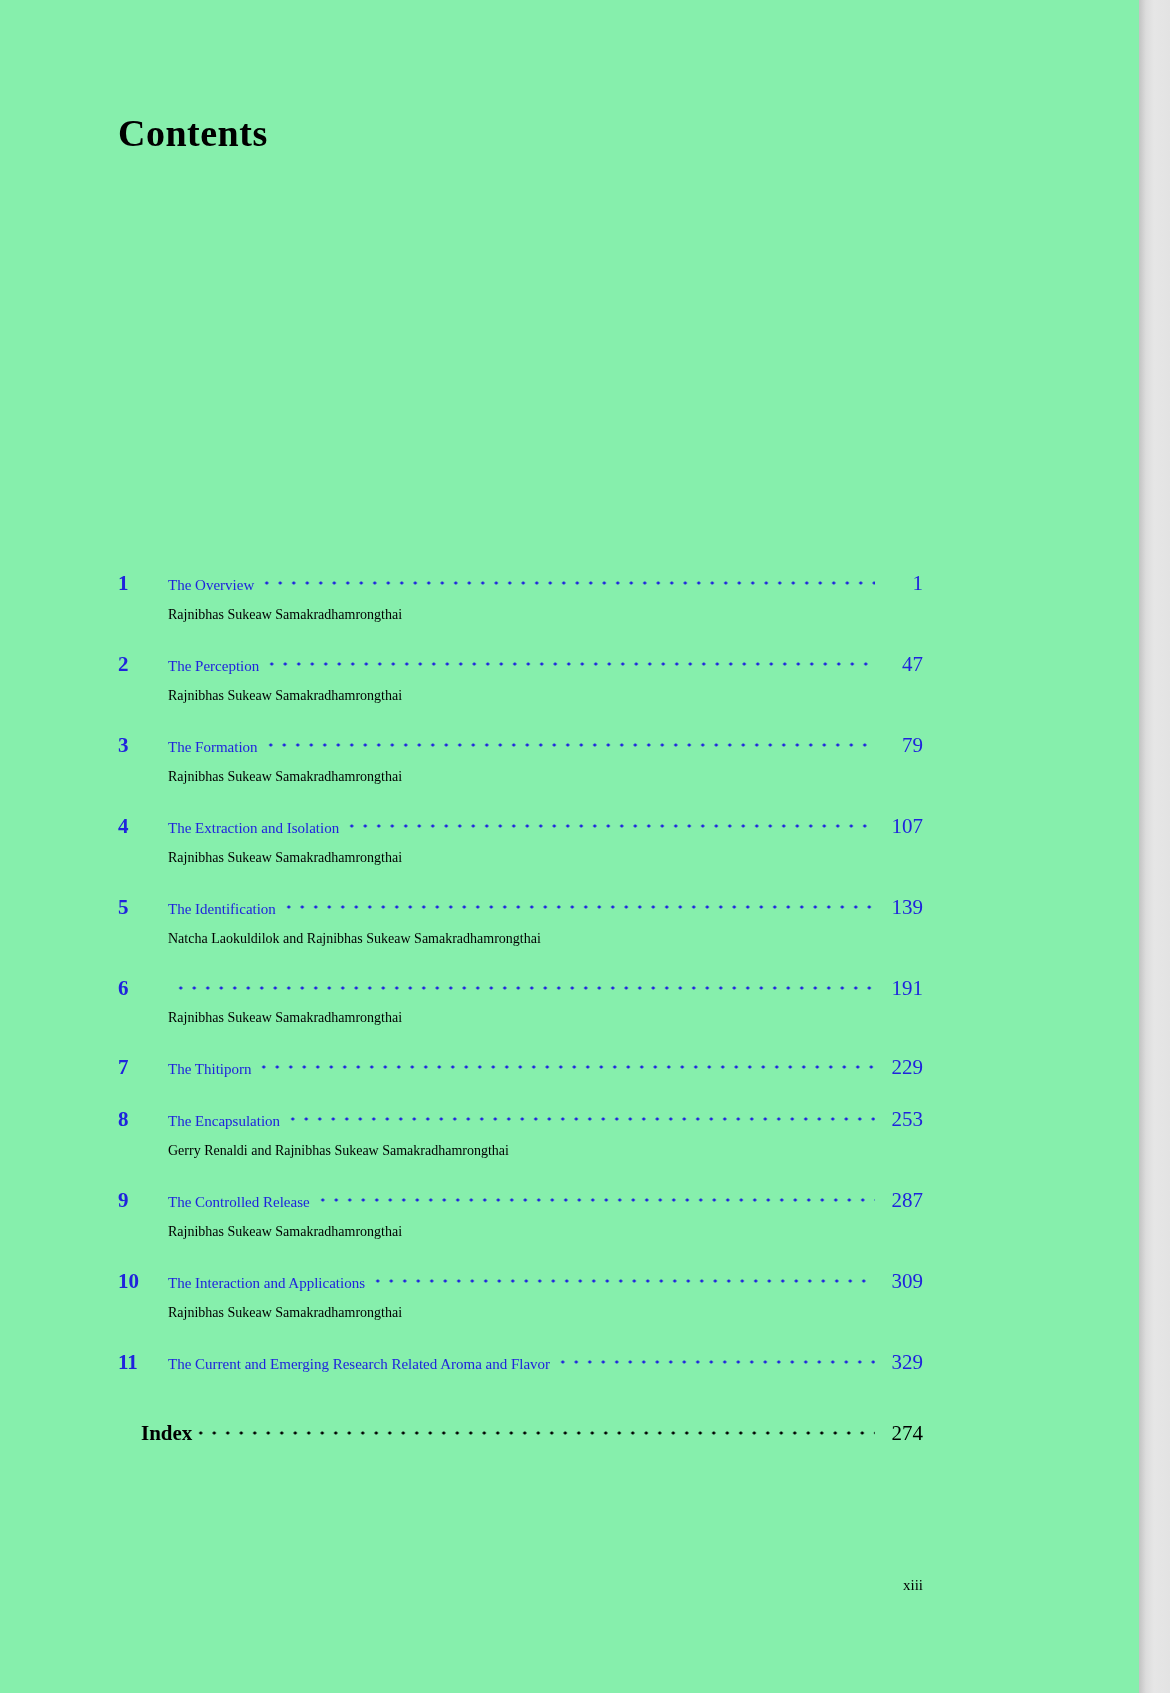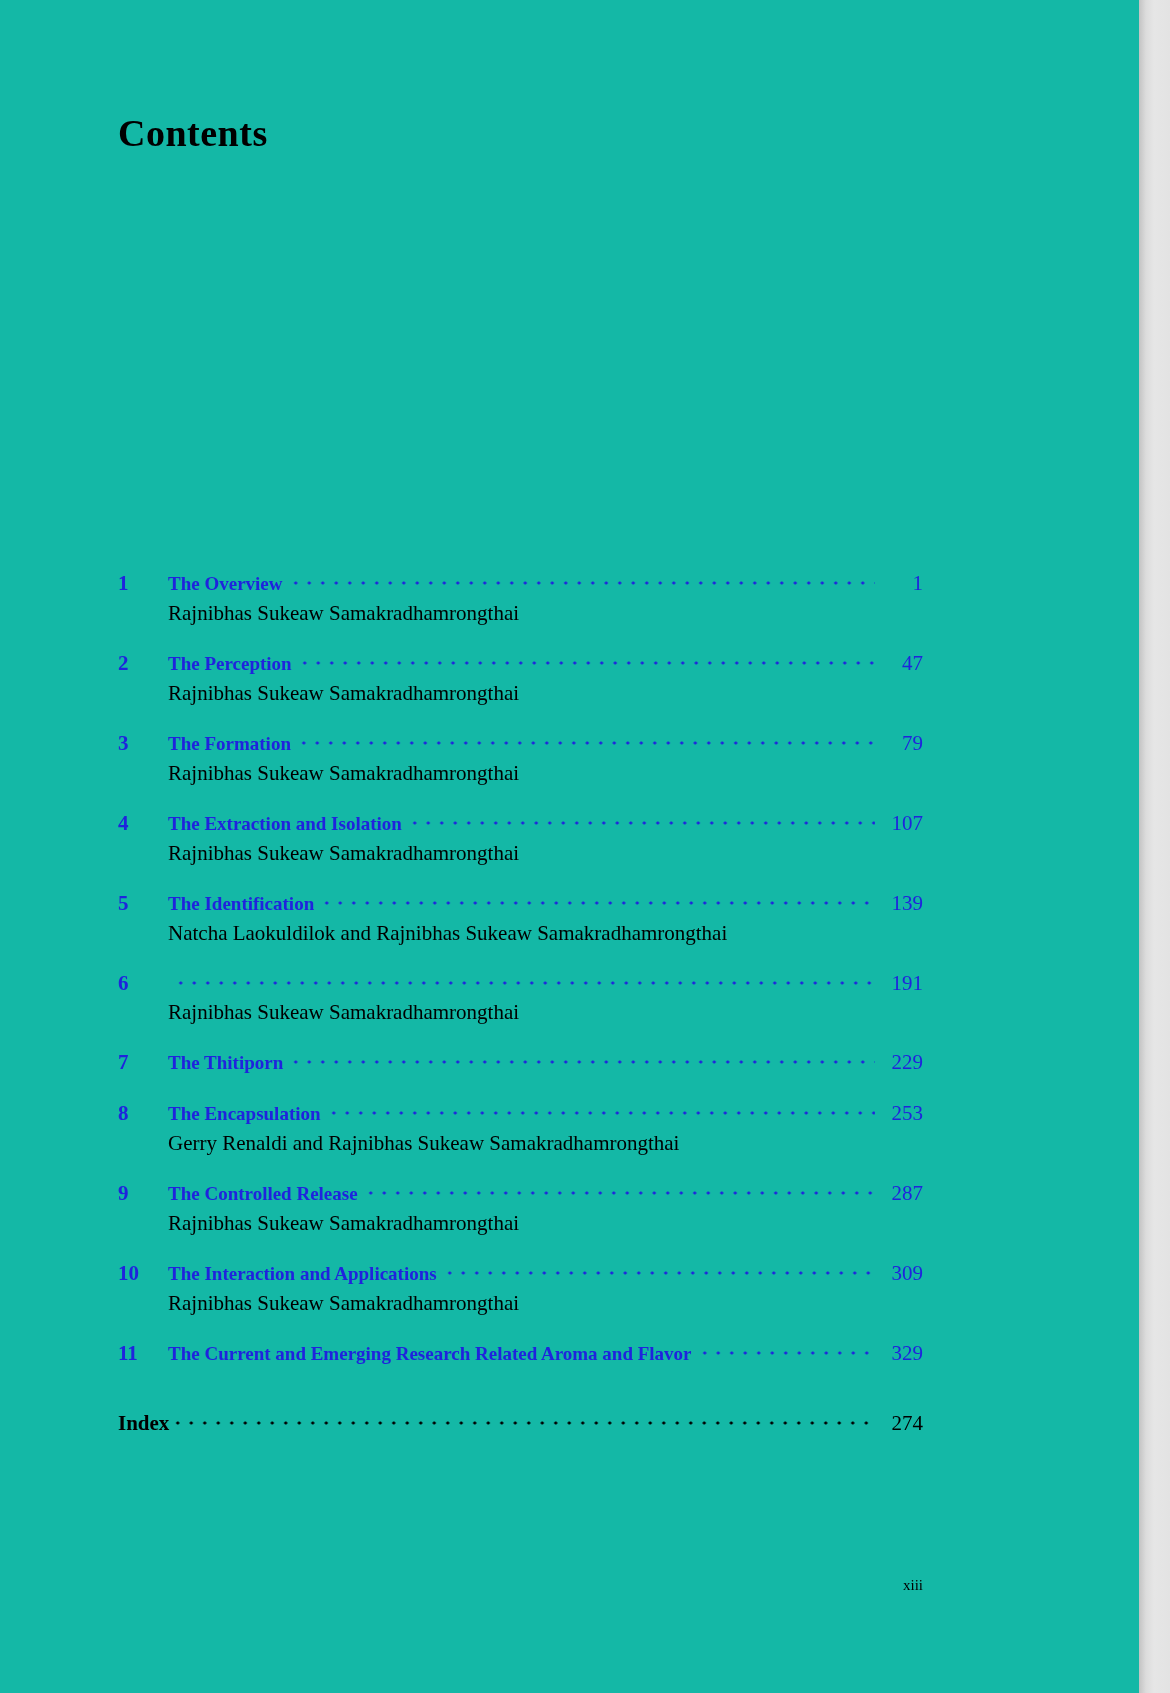--- a/index.html
+++ b/index.html
@@ -1,19 +1,19 @@
 <!DOCTYPE html>
 <html style="--link-blue: #1f23dd;"><head>
 <meta charset="utf-8">
 <style>
   html,body{margin:0;padding:0;background:#ffffff;}
   .screen{
     position:relative;
     width:1170px;height:1693px;
-    background:#14b8a6;
+    background:#86efac;
     overflow:hidden;
     font-family:"Liberation Serif","DejaVu Serif",serif;
     color:#000;
   }
   .viewer-gutter{
     position:absolute;top:0;right:0;bottom:0;width:31px;
     background:linear-gradient(to right,#c3c3c3 0px,#dcdcdc 7px,#e6e6e6 15px,#e3e3e3 100%);
   }
   .content{
     position:absolute;left:118px;top:0;width:805px;
@@ -26,44 +26,44 @@
   }
   .toc{margin-top:404px;}
   .entry{margin-bottom:12px;}
   .entry-line{display:flex;align-items:baseline;}
   .chnum{
     flex:0 0 50px;width:50px;
     font-weight:700;color:var(--link-blue,#1f23dd);
     font-size:21px;line-height:30px;
   }
   .chtitle{
-    font-weight:700;color:var(--link-blue,#1f23dd);
-    font-size:19px;line-height:30px;
+    font-weight:400;color:var(--link-blue,#1f23dd);
+    font-size:15px;line-height:30px;
     text-decoration:none;white-space:nowrap;
   }
   .leader{
     flex:1 1 auto;min-width:26px;height:30px;
     margin-left:6px;margin-right:2px;
     background-image:radial-gradient(circle,currentColor 1.35px,transparent 1.75px);
     background-size:13.5px 4px;
     background-repeat:repeat-x;
     background-position:0 21px;
     color:var(--link-blue,#1f23dd);
   }
   .pagenum{
     flex:0 0 auto;min-width:46px;text-align:right;
     color:var(--link-blue,#1f23dd);
     font-size:21px;line-height:30px;text-decoration:none;
   }
   .authors{
     margin-left:50px;
-    font-size:21px;line-height:29px;
+    font-size:14px;line-height:29px;
     color:#000;white-space:pre-line;
   }
-  .index-row{margin-top:31px;}
+  .index-row{margin-top:31px;margin-left:23px;}
   .index-row .index-label{
     flex:0 0 auto;
     font-weight:700;color:#000;
     font-size:21px;line-height:30px;
   }
   .index-row .leader{color:#000;margin-left:2px;}
   .index-row .pagenum{color:#000;}
   .folio{
     position:absolute;left:118px;top:1572px;width:805px;
     text-align:right;font-size:15px;line-height:26px;color:#000;

